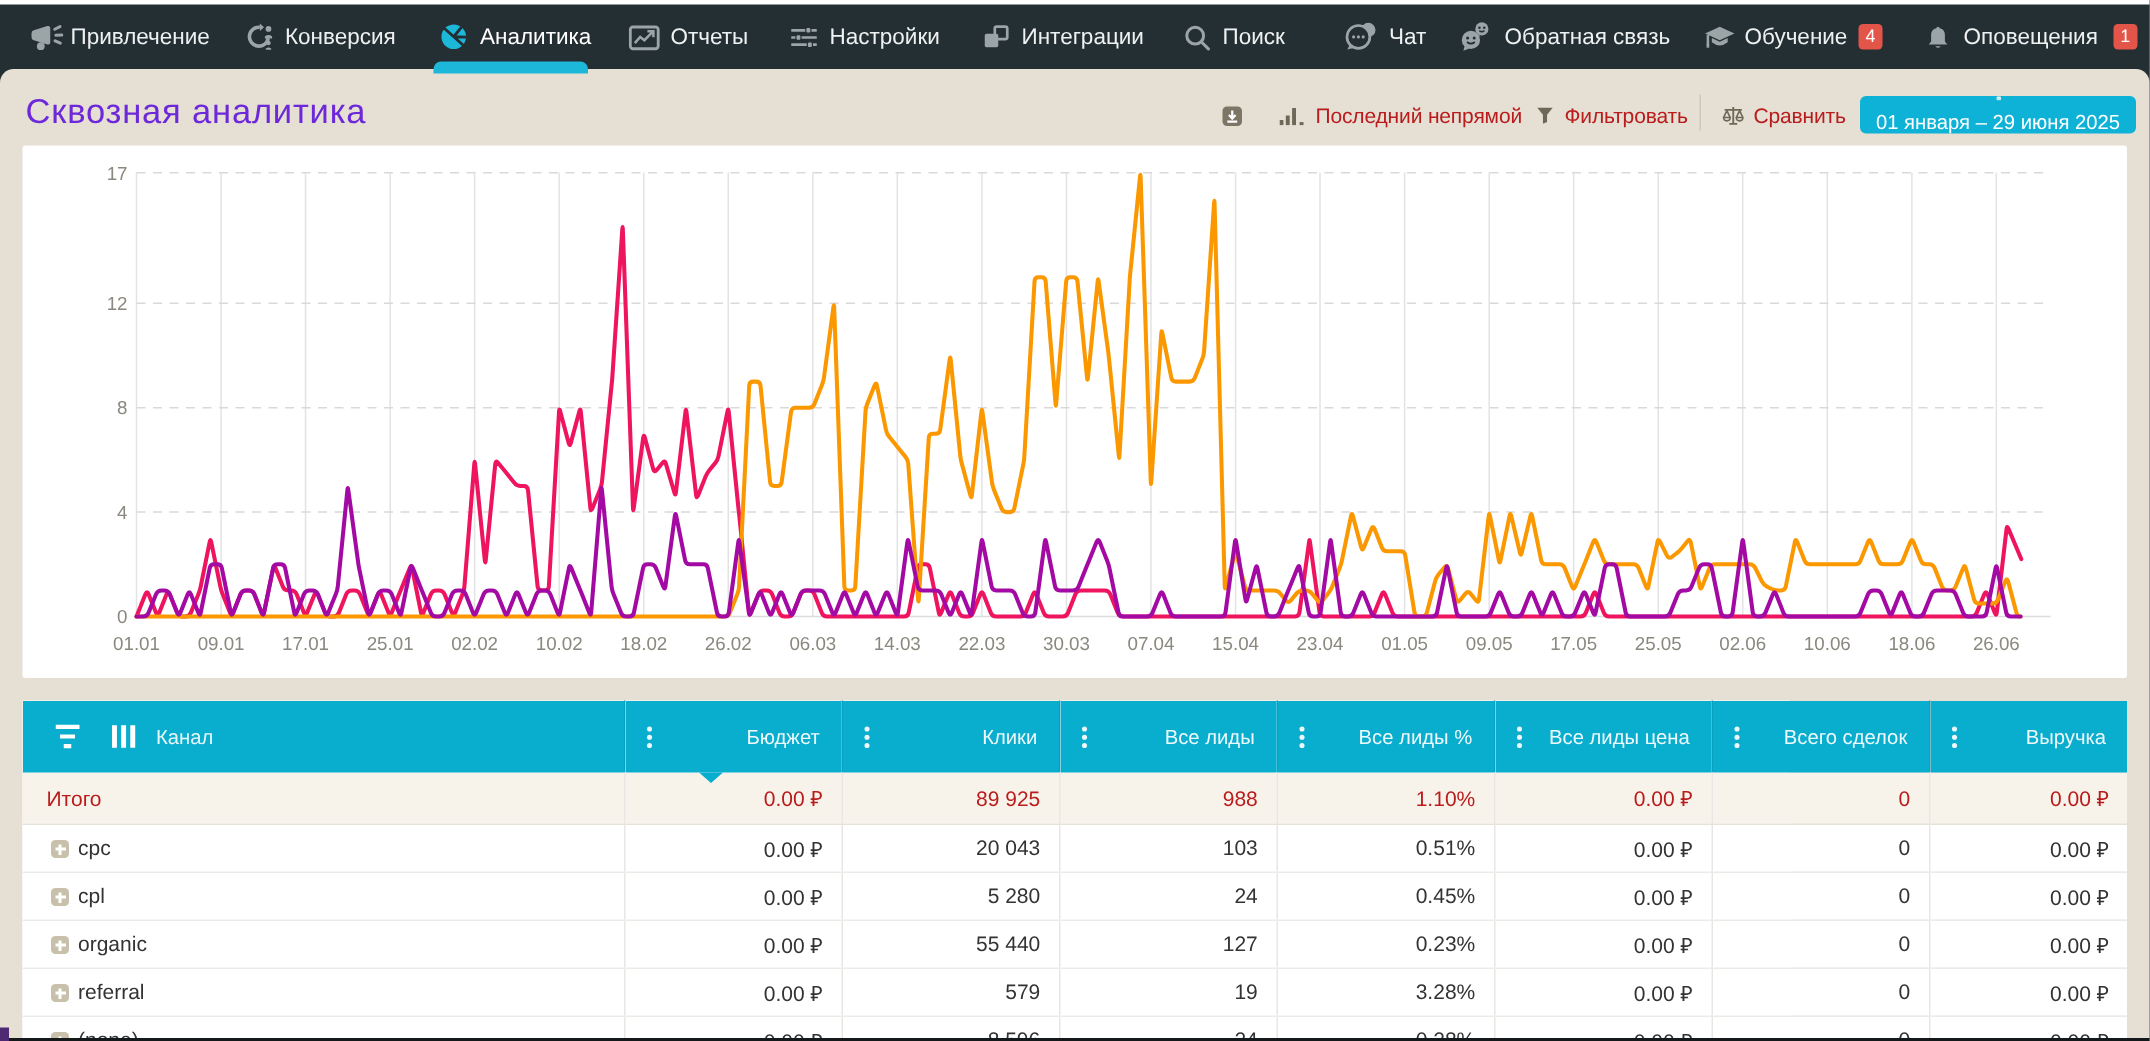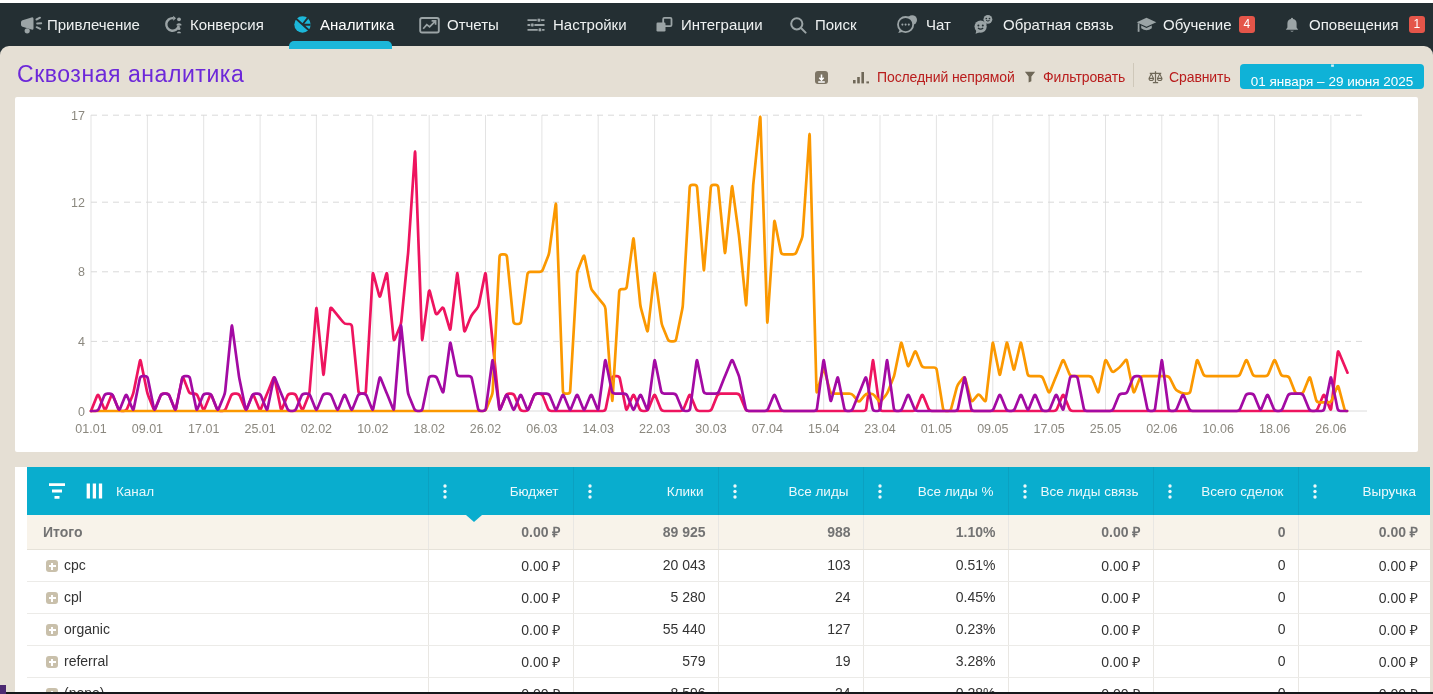--- a/index.html
+++ b/index.html
@@ -20,32 +20,32 @@
 .title { position:absolute; left:17px; top:15px; font-size:23px; letter-spacing:0.55px; color:#6d28d9; }
 .hbtn { position:absolute; color:#b91c1c; font-size:14px; letter-spacing:-0.1px; display:flex; align-items:center; gap:7px; white-space:nowrap;}
 .dlbtn { position:absolute; left:815px; top:25px; width:13px; height:13px;
   background:#7d7565; border-radius:3px; }
 .vdiv { position:absolute; left:1133px; top:17px; width:1px; height:24px; background:#cfc8ba; }
 .datebtn { position:absolute; left:1240px; top:18px; width:184px; height:25px;
   background:#0fb2d7; border-radius:4px; color:#fff; font-size:13.5px;
   display:flex; align-items:center; justify-content:center; gap:7px; white-space:nowrap;flex-direction:column; }
 .chartcard { position:absolute; left:15px; top:51px; width:1403px; height:355px;
   background:#fff; border-radius:2px; }
-.tablecard { position:absolute; left:15px; top:421px; width:1178px; height:227px; background:#fff;padding-left:12px; }
+.tablecard { position:absolute; left:15px; top:421px; width:1178px; height:227px; background:#fff; }
 table { border-collapse:collapse; table-layout:fixed; width:1403px; }
 th { background:#09adce; height:48px; font-weight:normal; position:relative; }
 th .lbl { position:absolute; right:14px; top:0; height:48px; display:flex; align-items:center;
   color:rgba(255,255,255,0.93); font-size:13.5px;margin-left:28px; }
 th .dots { position:absolute; left:14px; top:17px; width:3px; height:13px; }
 th + th { border-left:1px solid #0aa1c1; }
 td { height:32px; font-size:14px; color:#333; background:#fff;
   border-bottom:1px solid #ecebe8; text-align:right; padding-right:12px; }
 td:first-child { text-align:left; padding-left:19px; padding-right:0; }
 td + td { border-left:1px solid #e9e7e3; }
-tr.total td { background:#f8f3ea; font-weight:bold; color:#737373; border-bottom:1px solid #e6e2d9; height:34px;}
+tr.total td { background:#f8f3ea; font-weight:normal; color:#b91c1c; border-bottom:1px solid #e6e2d9; height:34px;}
 tr.total td:first-child { padding-left:16px; }
 .plus { display:inline-block; width:12px; height:12px; background:#c9c0ab; border-radius:3px;
   position:relative; vertical-align:-2px; margin-right:6px; }
 .plus:before { content:""; position:absolute; left:2.5px; top:5.2px; width:7px; height:1.7px; background:#fff;}
 .plus:after  { content:""; position:absolute; left:5.2px; top:2.5px; width:1.7px; height:7px; background:#fff;}
 .notch { position:absolute; left:466px; top:469px; width:0; height:0; z-index:5;
   border-left:8px solid transparent; border-right:8px solid transparent; border-top:7px solid #09adce; }
 .bottombar { position:absolute; left:0; top:692px; width:1433px; height:2px; background:#15181b; z-index:50;}
 .purplecorner { position:absolute; left:0; top:685px; width:6px; height:9px; background:#4d2a72; z-index:51;}
 </style>
@@ -316,21 +316,21 @@
                   <circle cx="2" cy="13" r="1.7" fill="rgba(255,255,255,0.92)"></circle>
                 </svg></div>
               <div class="lbl">Все лиды %</div>
             </th>
   <th>
               <div class="dots"><svg width="4" height="15" viewBox="0 0 4 15">
                   <circle cx="2" cy="2" r="1.7" fill="rgba(255,255,255,0.92)"></circle>
                   <circle cx="2" cy="7.5" r="1.7" fill="rgba(255,255,255,0.92)"></circle>
                   <circle cx="2" cy="13" r="1.7" fill="rgba(255,255,255,0.92)"></circle>
                 </svg></div>
-              <div class="lbl">Все лиды связь</div>
+              <div class="lbl">Все лиды цена</div>
             </th>
   <th>
               <div class="dots"><svg width="4" height="15" viewBox="0 0 4 15">
                   <circle cx="2" cy="2" r="1.7" fill="rgba(255,255,255,0.92)"></circle>
                   <circle cx="2" cy="7.5" r="1.7" fill="rgba(255,255,255,0.92)"></circle>
                   <circle cx="2" cy="13" r="1.7" fill="rgba(255,255,255,0.92)"></circle>
                 </svg></div>
               <div class="lbl">Всего сделок</div>
             </th>
   <th>

